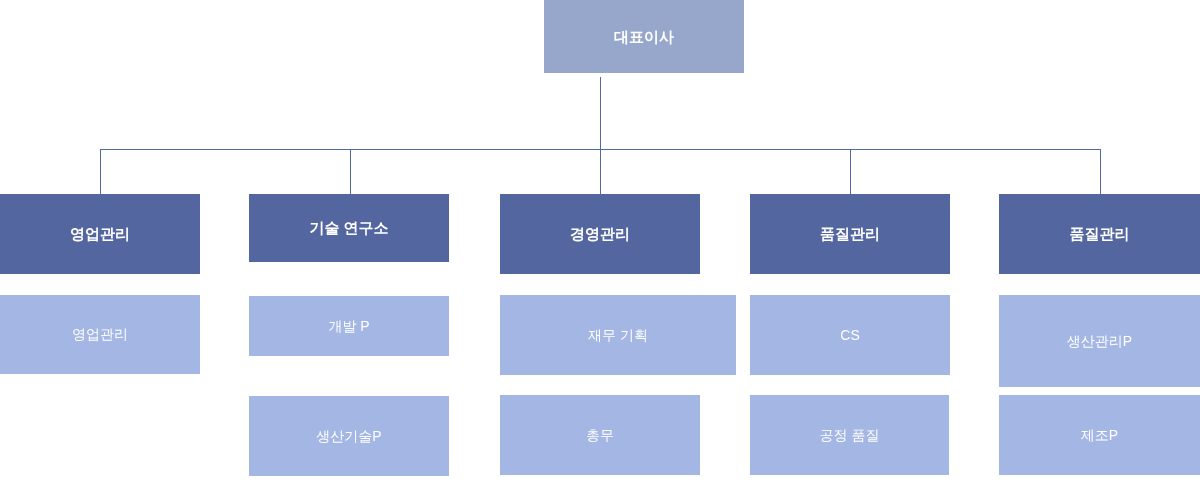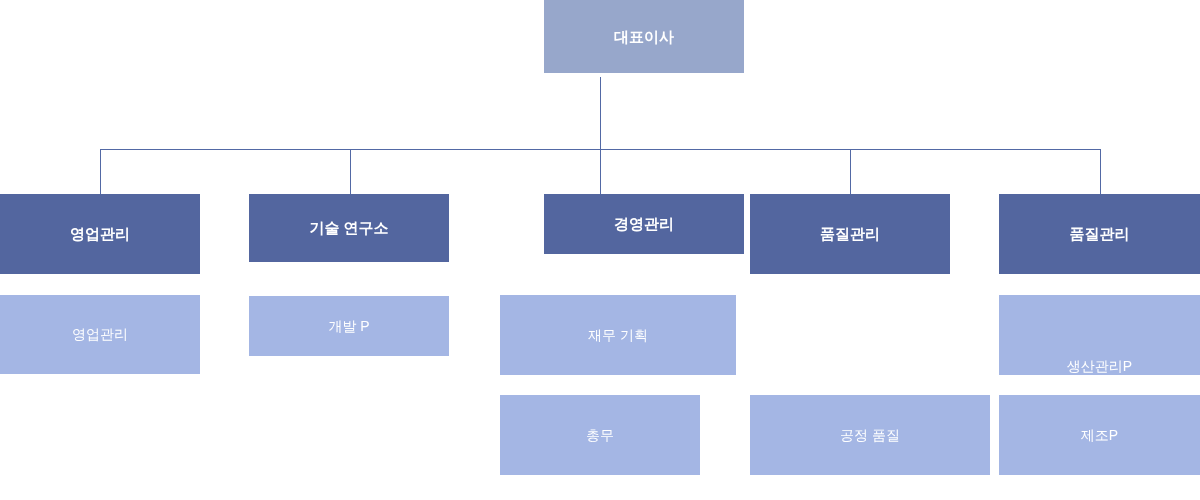--- a/index.html
+++ b/index.html
@@ -64,49 +64,55 @@
   <div class="conn v" style="left:600px; top:149px; height:45px;"></div>
   <div class="conn v" style="left:850px; top:149px; height:45px;"></div>
   <div class="conn v" style="left:1100px; top:149px; height:45px;"></div>
 
   <div class="node dept" style="left:0px; top:194px; width:200px; height:80px;">
     <span>영업관리</span>
   </div>
   <div class="node dept" style="left:249px; top:194px; width:200px; height:68px;">
     <span>기술 연구소</span>
   </div>
-  <div class="node dept" style="left:500px; top:194px; width:200px; height:60px;margin-left:44px;">
+  <div class="node dept" style="left:500px; top:194px; width:200px; height:80px;">
     <span>경영관리</span>
   </div>
   <div class="node dept" style="left:750px; top:194px; width:200px; height:80px;">
     <span>품질관리</span>
   </div>
   <div class="node dept" style="left:999px; top:194px; width:201px; height:80px;">
     <span>품질관리</span>
   </div>
 
   <div class="node sub" style="left:0px; top:295px; width:200px; height:79px;">
     <span>영업관리</span>
   </div>
 
   <div class="node sub" style="left:249px; top:296px; width:200px; height:60px;">
     <span>개발 P</span>
   </div>
+  <div class="node sub" style="left:249px; top:396px; width:200px; height:80px;">
+    <span>생산기술P</span>
+  </div>
 
   <div class="node sub" style="left:500px; top:295px; width:236px; height:80px;">
     <span>재무 기획</span>
   </div>
   <div class="node sub" style="left:500px; top:395px; width:200px; height:80px;">
     <span>총무</span>
   </div>
 
-  <div class="node sub" style="left:750px; top:395px; width:240px; height:80px;">
+  <div class="node sub" style="left:750px; top:295px; width:200px; height:80px;">
+    <span>CS</span>
+  </div>
+  <div class="node sub" style="left:750px; top:395px; width:199px; height:80px;">
     <span>공정 품질</span>
   </div>
 
-  <div class="node sub" style="left:999px; top:295px; width:201px; height:80px;align-items:flex-end;">
+  <div class="node sub" style="left:999px; top:295px; width:201px; height:92px;">
     <span>생산관리P</span>
   </div>
   <div class="node sub" style="left:999px; top:395px; width:201px; height:80px;">
     <span>제조P</span>
   </div>
 
 </div>
 
 </body></html>

